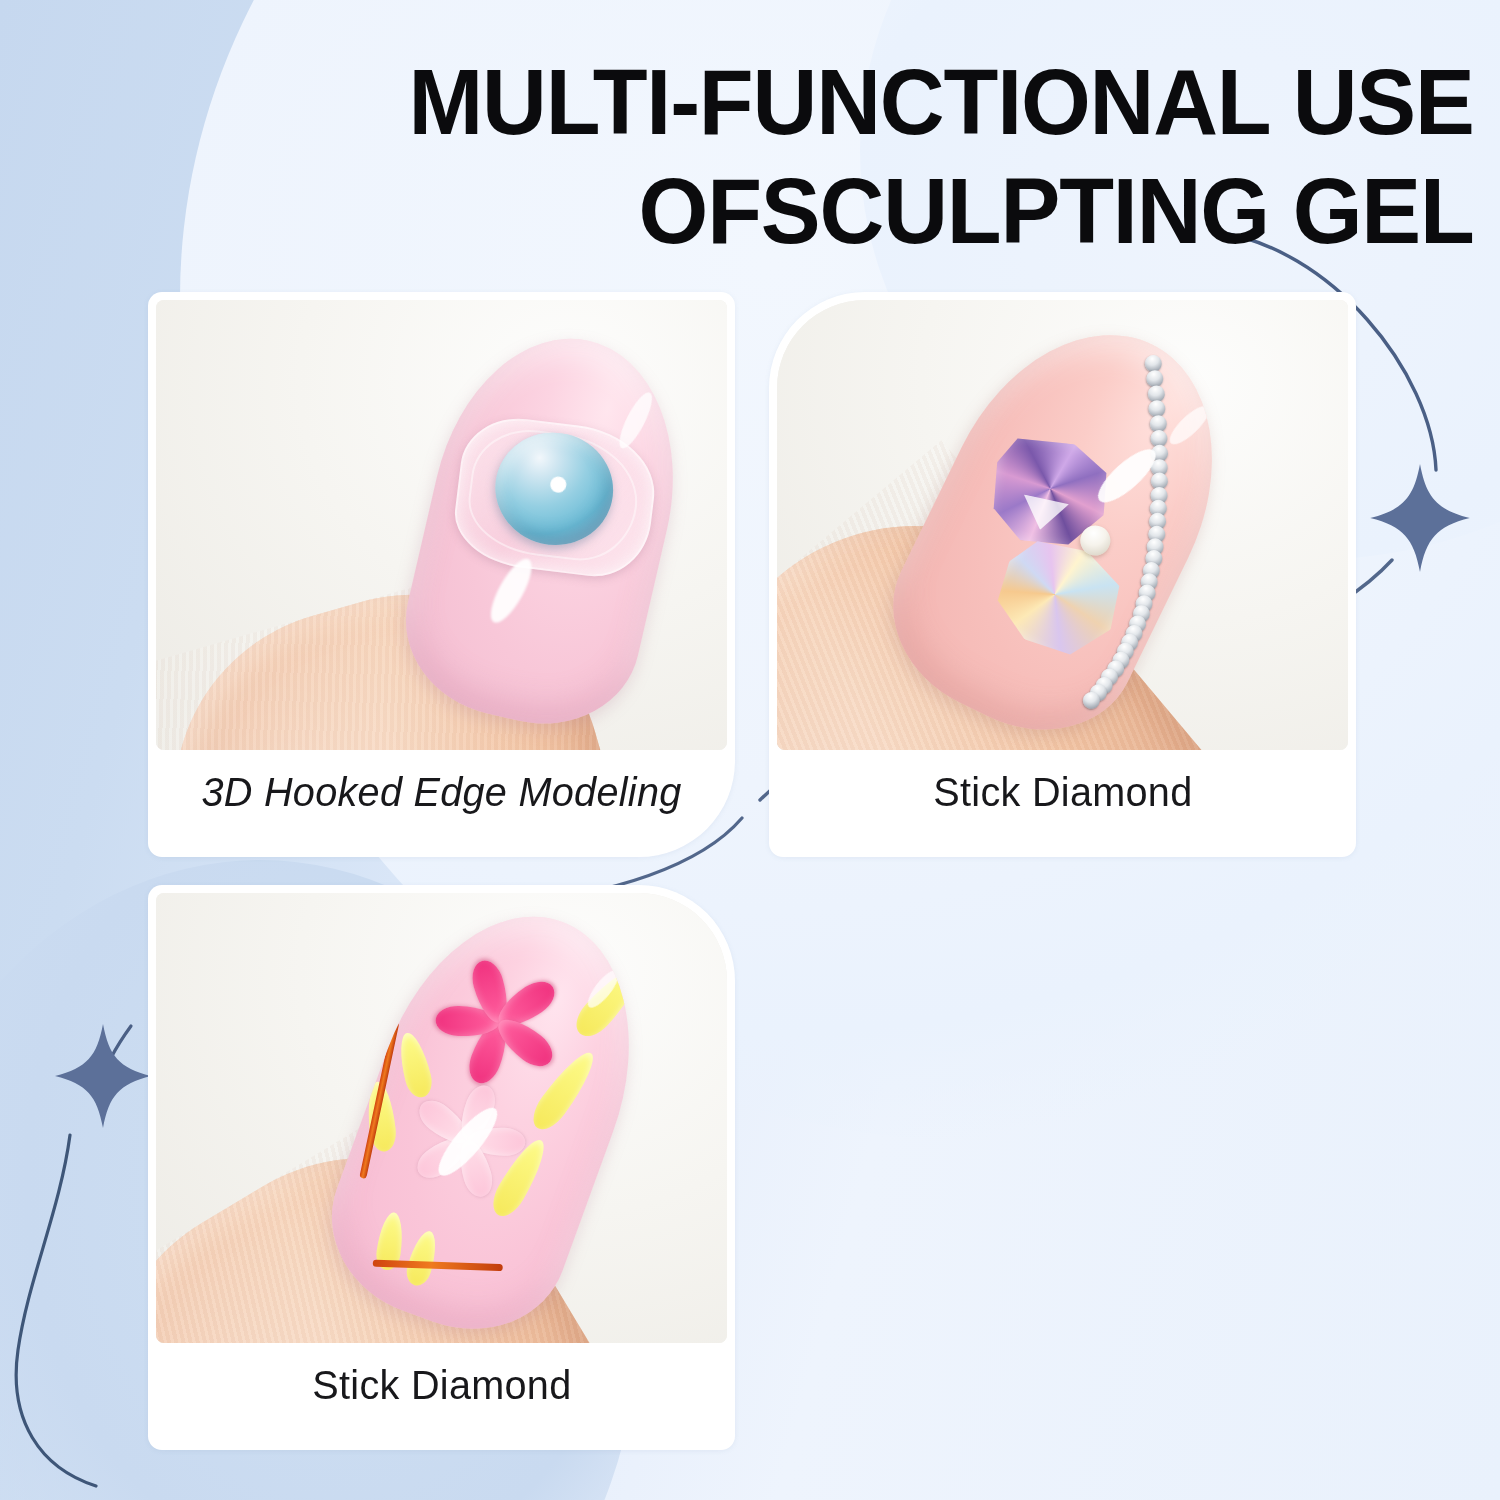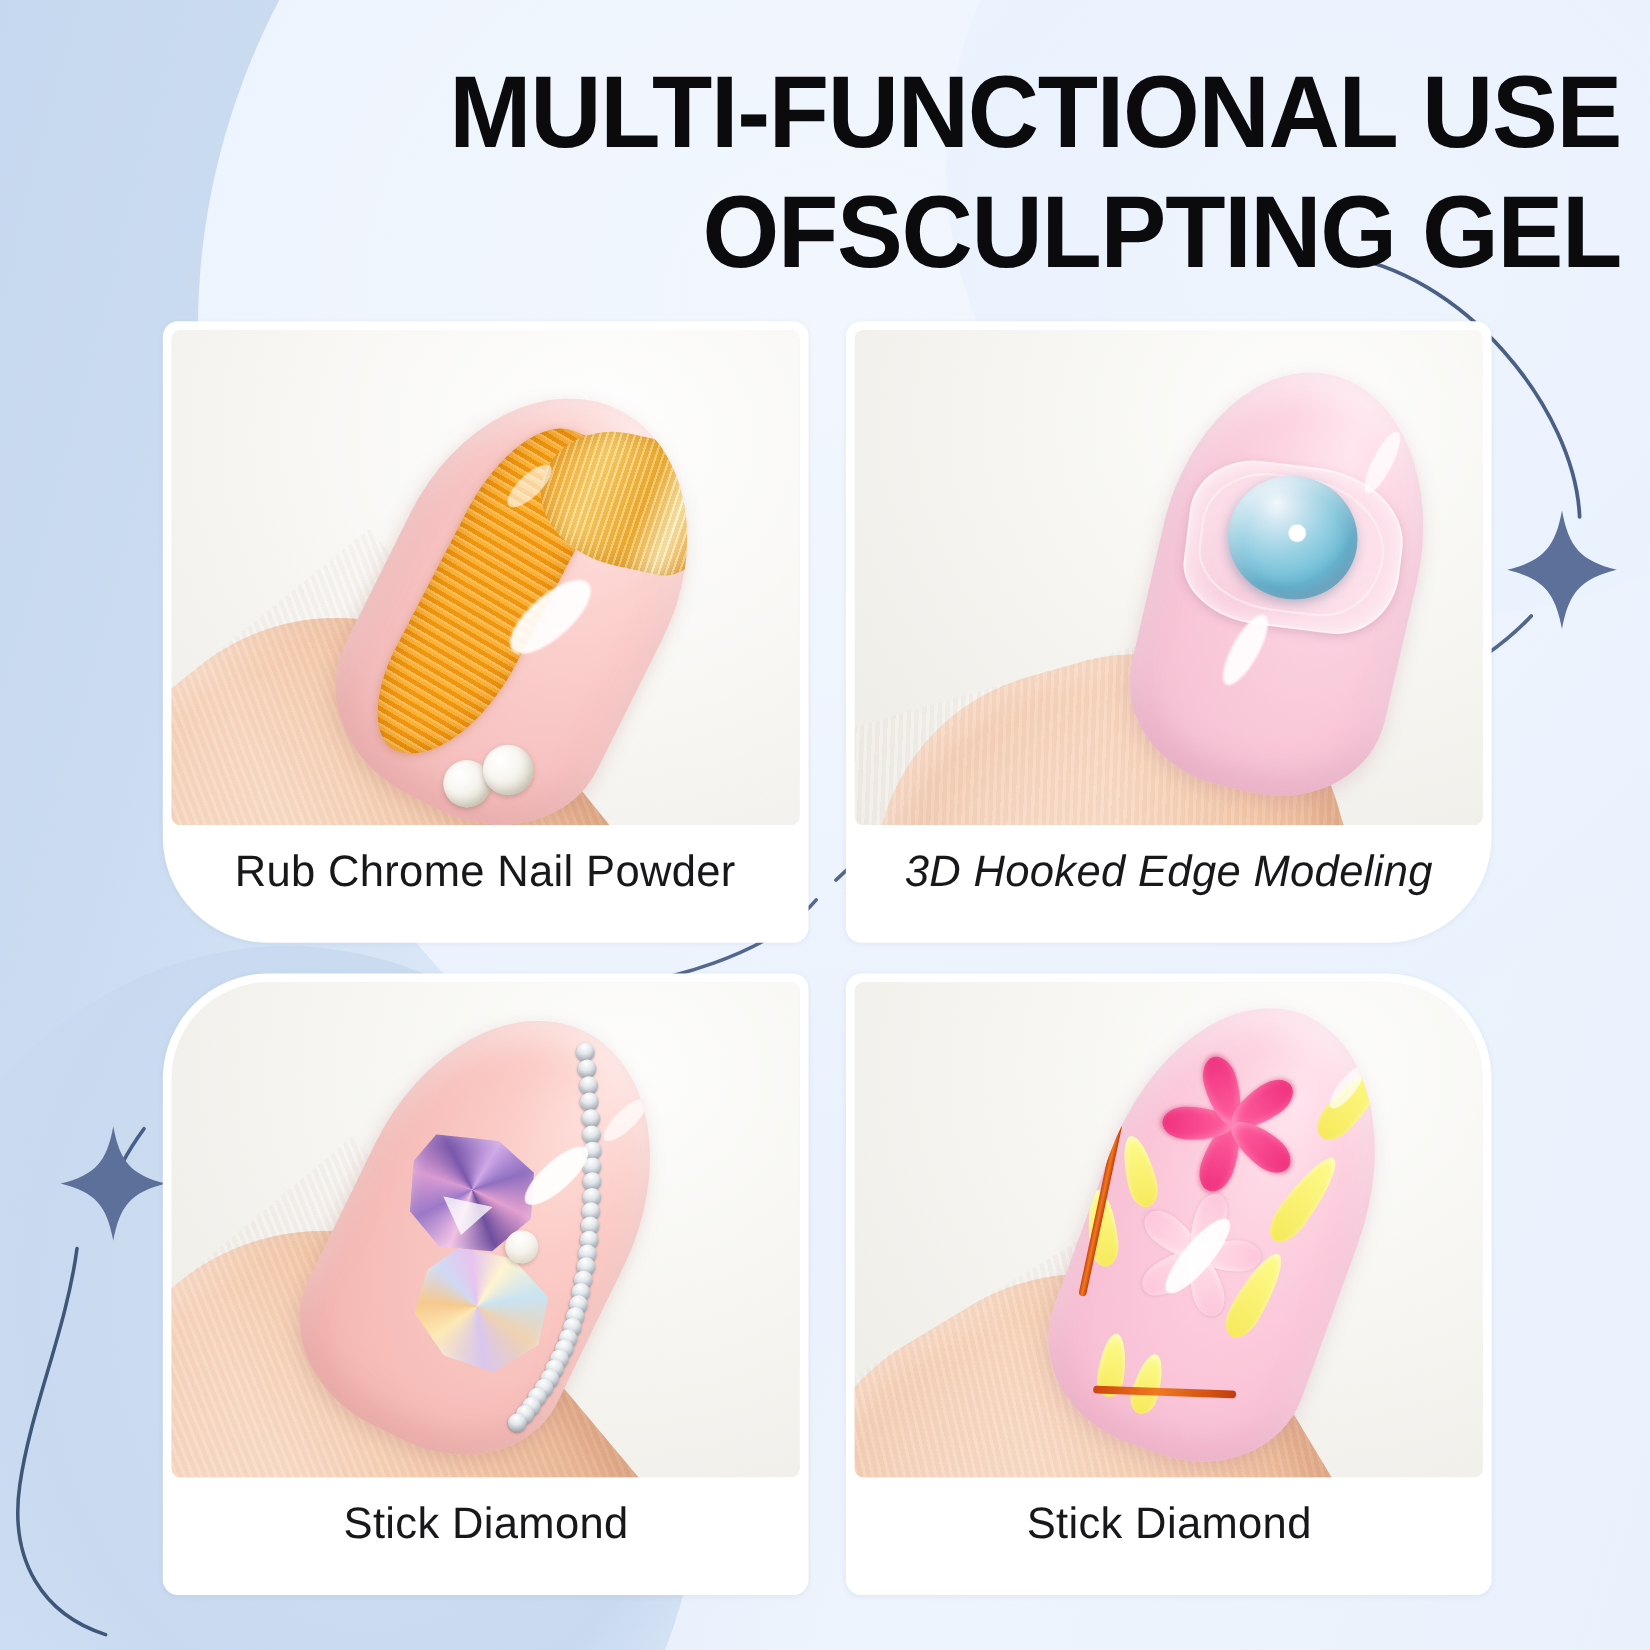--- a/index.html
+++ b/index.html
@@ -414,37 +414,20 @@
   </svg>
 </div>
 
 <div id="title">
   <span class="line">MULTI-FUNCTIONAL USE</span>
   <span class="line">OFSCULPTING GEL</span>
 </div>
 
 <div id="grid">
 
-  <div class="card r-bl">
-    <div class="photo" id="p1">
-      <div class="studio warm"></div>
-      <div class="finger"></div>
-      <div class="nail">
-        <div class="gold"></div>
-        <div class="gold2"></div>
-        <div class="sheen hl1"></div>
-        <div class="sheen hl2"></div>
-      </div>
-      <div class="pearl a"></div>
-      <div class="pearl b"></div>
-    </div>
-    <div class="caption">
-      <span>Rub Chrome Nail Powder</span>
-    </div>
-  </div>
 
   <div class="card r-br">
     <div class="photo" id="p2">
       <div class="studio"></div>
       <div class="finger"></div>
       <div class="nail">
         <div class="hook"></div>
         <div class="dome"></div>
         <div class="sheen hl1"></div>
         <div class="sheen hl2"></div>

